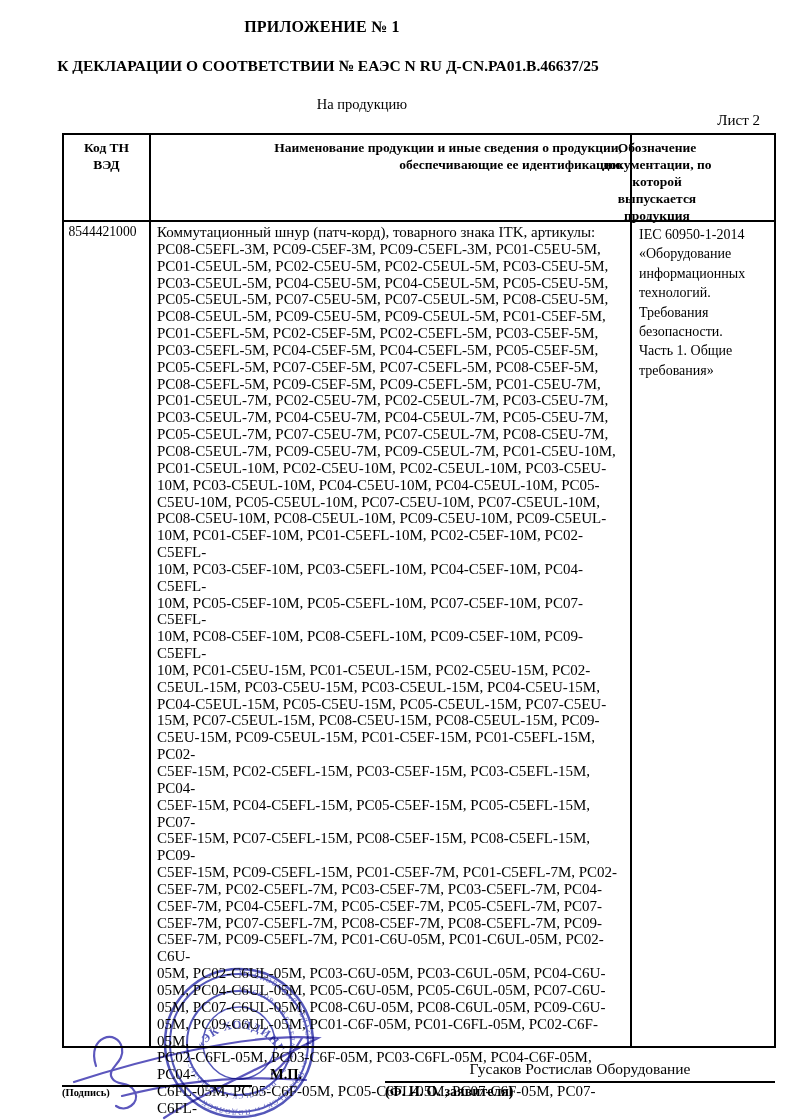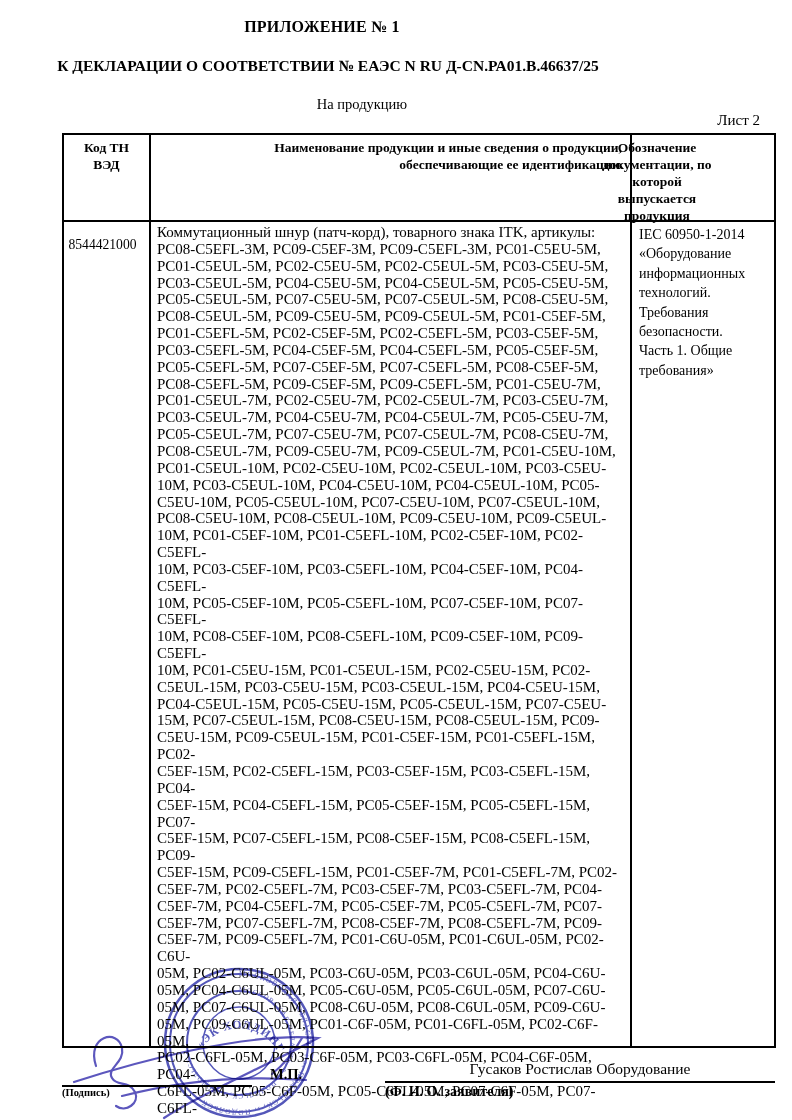--- a/index.html
+++ b/index.html
@@ -20,21 +20,21 @@
   
   .tbl { left:62px; top:133px; width:714px; height:915px; border:2px solid #000; }
   .vline { position:absolute; top:0; bottom:0; width:1.5px; background:#000; }
   .v1 { left:85px; } .v2 { left:566px; }
   .hline { position:absolute; left:0; right:0; top:85px; height:1.5px; background:#000; }
   .hcell { position:absolute; top:0; height:85px; padding-top:4px; font-size:13.5px; font-weight:bold; line-height:17px; text-align:center;border-radius:11px; }
   .hc1 { left:0; width:85px; }
   .hc2 { left:87px; width:479px; padding-left:8px; padding-right:8px;text-align:right; }
   .hc3 { left:536px; width:114px; padding-left:2px; padding-right:2px; }
   .bcell { position:absolute; top:86px; }
-  .code { left:0; width:77px; padding-top:16px; text-align:center; font-size:13.6px; }
+  .code { left:0; width:77px; padding-top:3px; text-align:center; font-size:13.6px; }
   .desc { left:87px; width:479px; padding:3px 4px 0 6px; font-size:15px; line-height:16.85px; white-space:pre-line; }
   .docs { left:568px; width:142px; padding:4px 14px 0 7px; font-size:14px; line-height:19.4px; white-space:pre-line; }
   
   .sig-line-left { left:62px; top:1085px; width:190px; height:1.5px; background:#000; }
   .sig-caption { left:62px; top:1087px; width:190px; font-size:10.5px; font-weight:bold; }
   .mp { left:270px; top:1066px; font-size:14.5px; font-weight:bold; }
   .sig-line-right { left:385px; top:1081px; width:390px; height:1.5px; background:#000; }
   .applicant-name { left:385px; top:1060px; width:390px; text-align:center; font-size:15.5px; }
   .applicant-caption { left:385px; top:1084px; width:390px; text-align:left; font-size:14px; font-weight:bold; }
   .stamp { left:158px; top:966px; width:162px; height:154px; mix-blend-mode:multiply; opacity:.88; }

